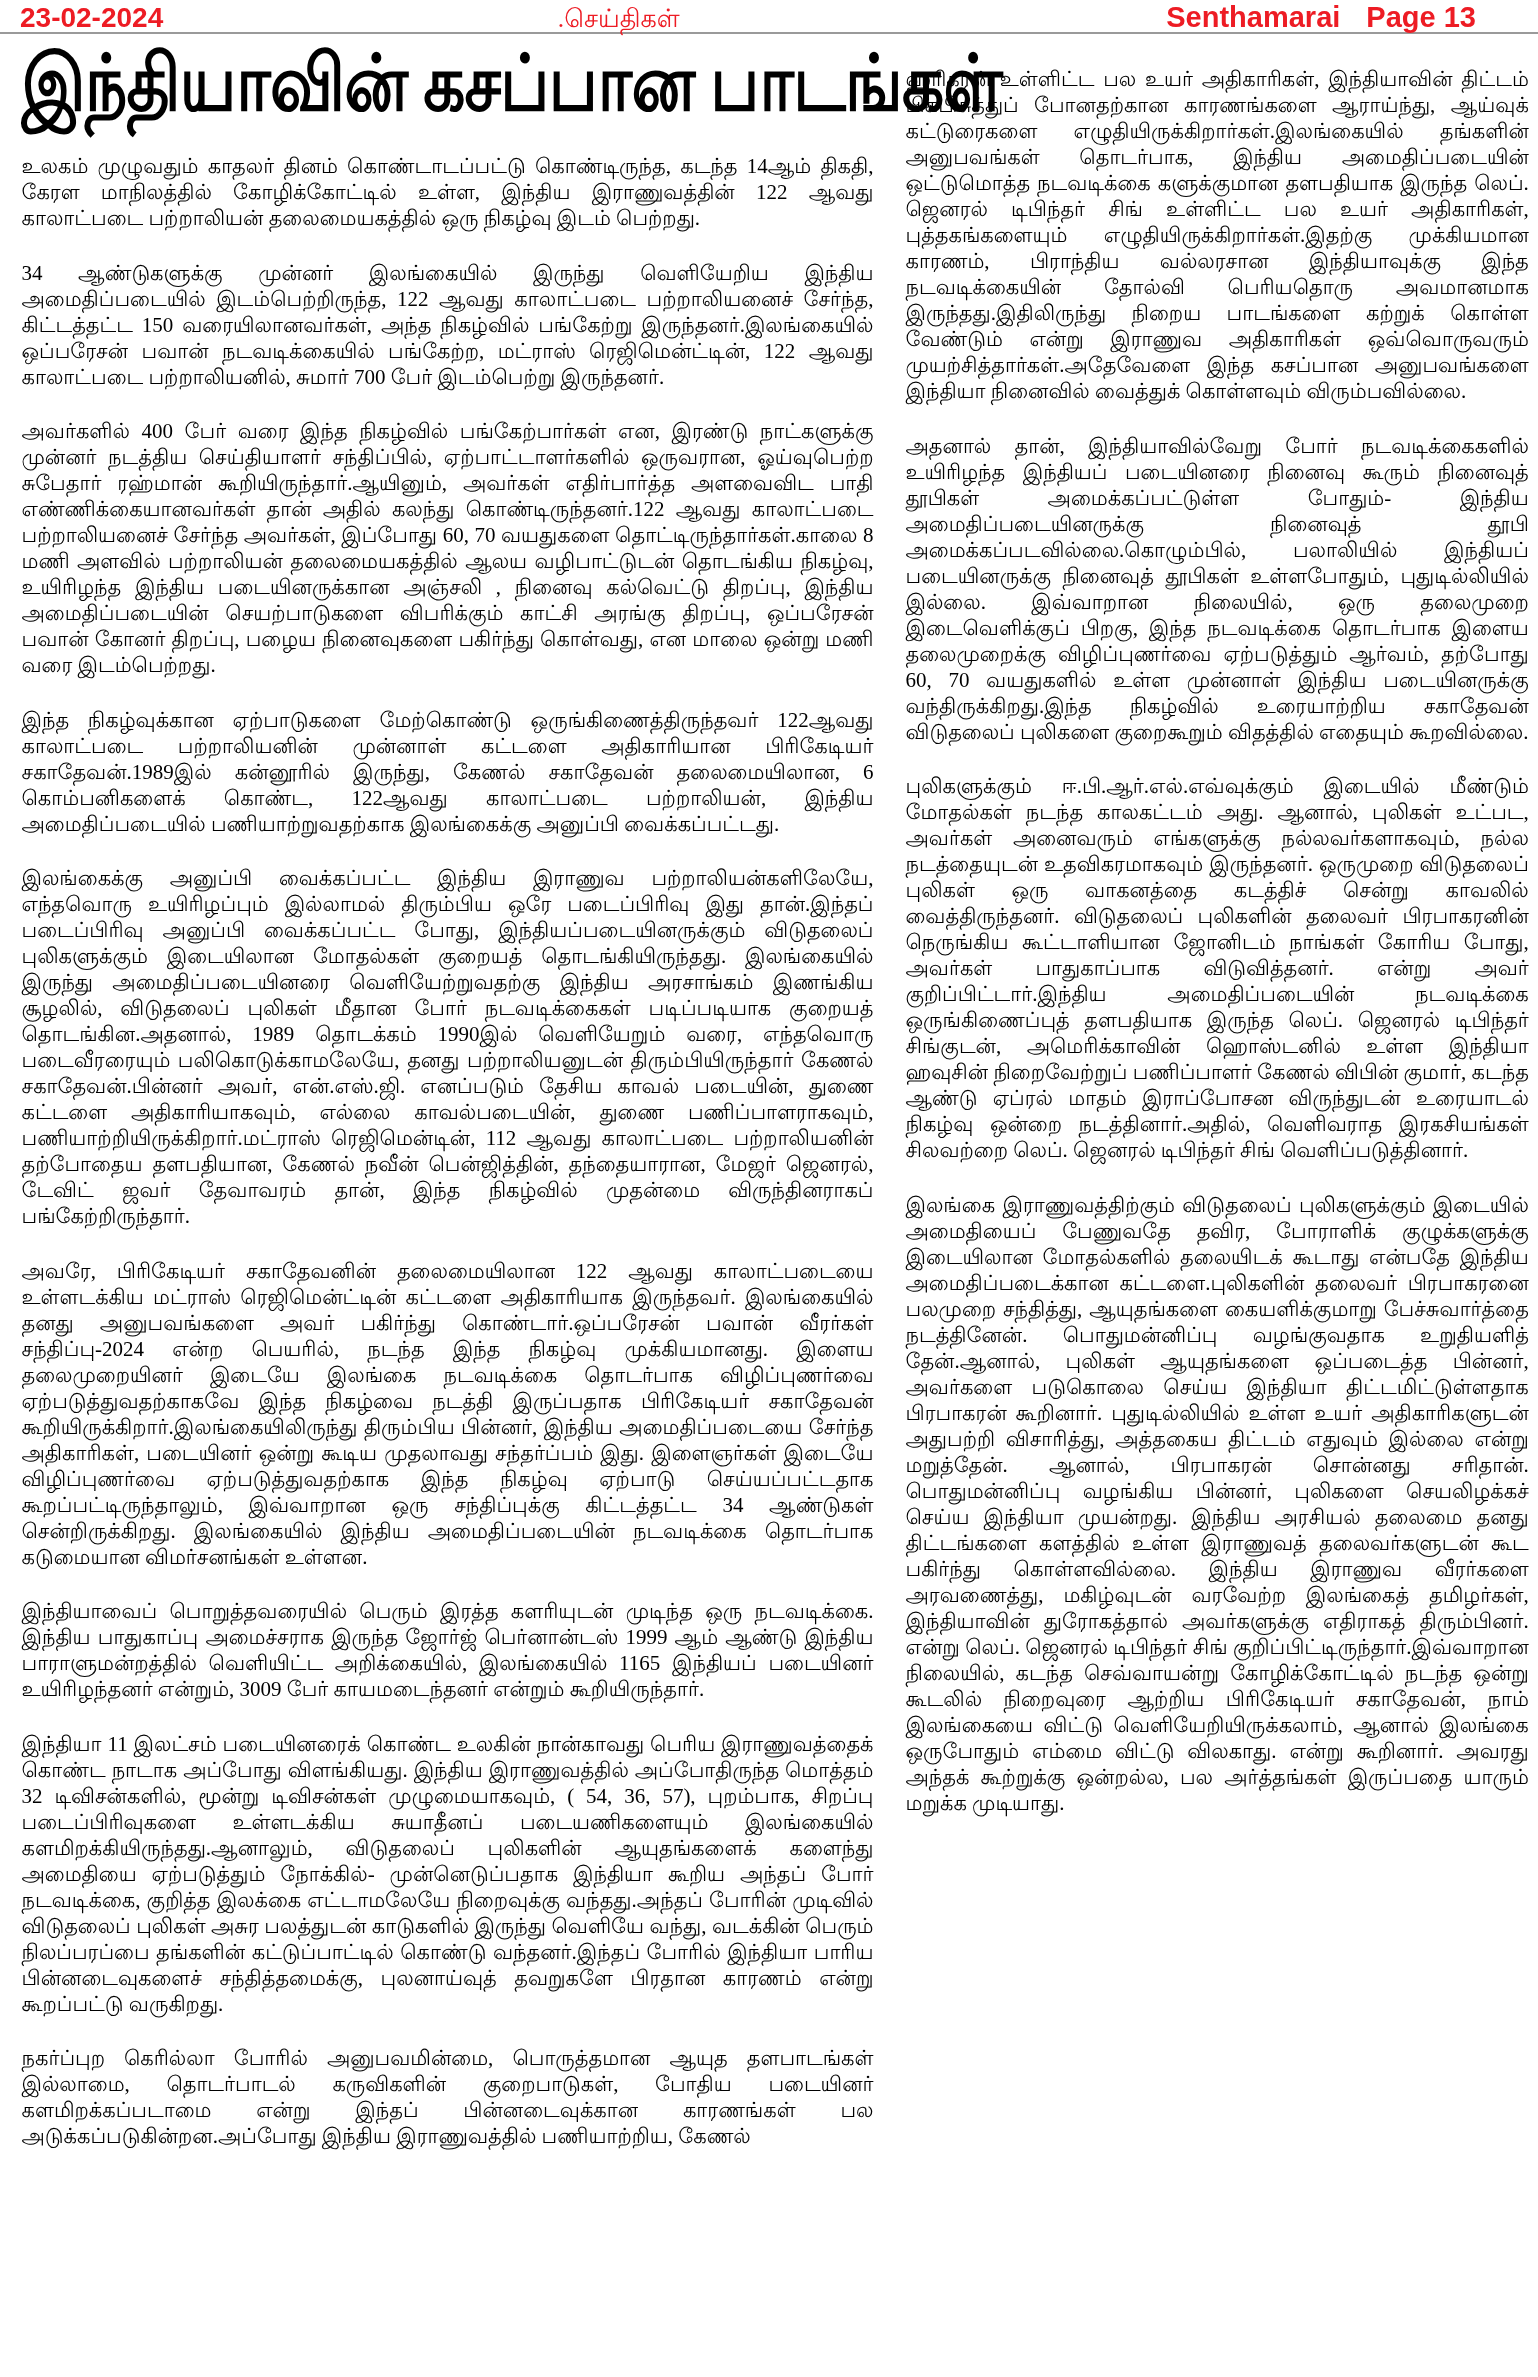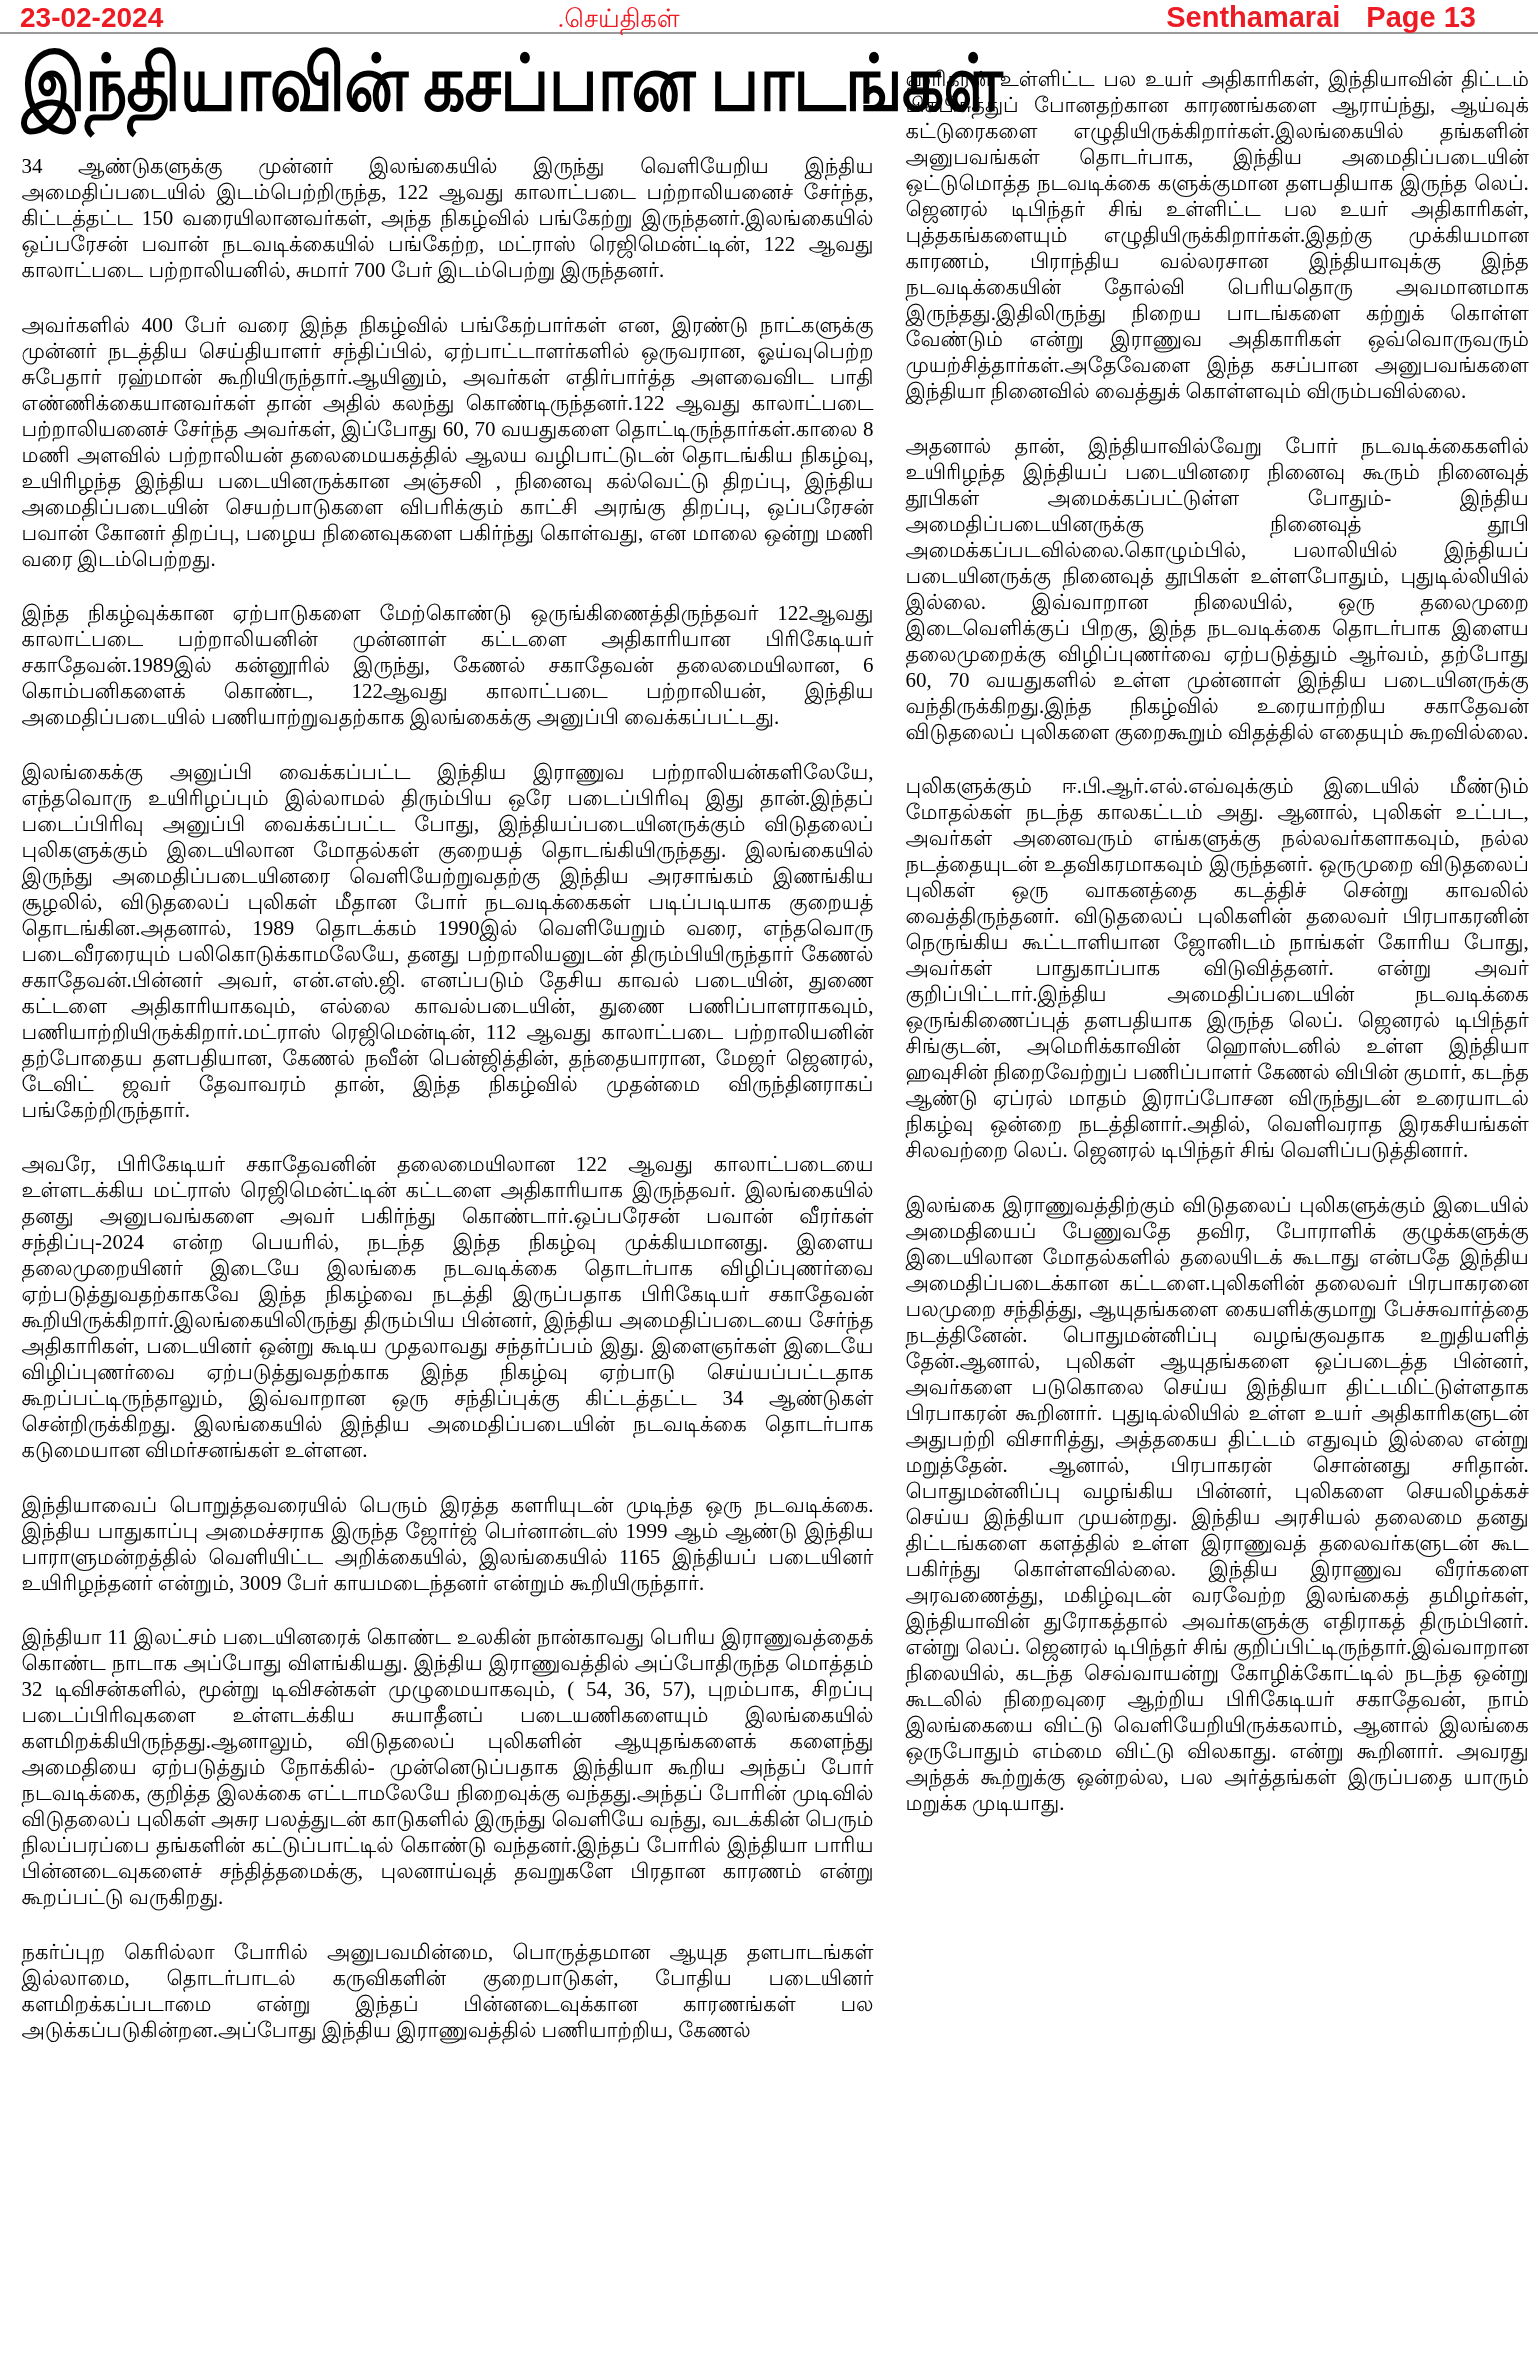--- a/index.html
+++ b/index.html
@@ -62,20 +62,21 @@
     <span class="masthead">.செய்திகள்</span>
     <span class="brand"><span>Senthamarai</span><span class="pageno">Page 13</span></span>
   </header>
 
   <div class="rule"></div>
 
   <main class="content">
 
     <section class="col-left">
       <h1 class="headline">இந்தியாவின் கசப்பான பாடங்கள்</h1>
+      <p class="body">உலகம் முழுவதும் காதலர் தினம் கொண்டாடப்பட்டு கொண்டிருந்த, கடந்த 14ஆம் திகதி, கேரள மாநிலத்தில் கோழிக்கோட்டில் உள்ள, இந்திய இராணுவத்தின் 122 ஆவது காலாட்படை பற்றாலியன் தலைமையகத்தில் ஒரு நிகழ்வு இடம் பெற்றது.</p>
       <p class="body">34 ஆண்டுகளுக்கு முன்னர் இலங்கையில் இருந்து வெளியேறிய இந்திய அமைதிப்படையில் இடம்பெற்றிருந்த, 122 ஆவது காலாட்படை பற்றாலியனைச் சேர்ந்த, கிட்டத்தட்ட 150 வரையிலானவர்கள், அந்த நிகழ்வில் பங்கேற்று இருந்தனர்.இலங்கையில் ஒப்பரேசன் பவான் நடவடிக்கையில் பங்கேற்ற, மட்ராஸ் ரெஜிமென்ட்டின், 122 ஆவது காலாட்படை பற்றாலியனில், சுமார் 700 பேர் இடம்பெற்று இருந்தனர்.</p>
       <p class="body">அவர்களில் 400 பேர் வரை இந்த நிகழ்வில் பங்கேற்பார்கள் என, இரண்டு நாட்களுக்கு முன்னர் நடத்திய செய்தியாளர் சந்திப்பில், ஏற்பாட்டாளர்களில் ஒருவரான, ஓய்வுபெற்ற சுபேதார் ரஹ்மான் கூறியிருந்தார்.ஆயினும், அவர்கள் எதிர்பார்த்த அளவைவிட பாதி எண்ணிக்கையானவர்கள் தான் அதில் கலந்து கொண்டிருந்தனர்.122 ஆவது காலாட்படை பற்றாலியனைச் சேர்ந்த அவர்கள், இப்போது 60, 70 வயதுகளை தொட்டிருந்தார்கள்.காலை 8 மணி அளவில் பற்றாலியன் தலைமையகத்தில் ஆலய வழிபாட்டுடன் தொடங்கிய நிகழ்வு, உயிரிழந்த இந்திய படையினருக்கான அஞ்சலி , நினைவு கல்வெட்டு திறப்பு, இந்திய அமைதிப்படையின் செயற்பாடுகளை விபரிக்கும் காட்சி அரங்கு திறப்பு, ஒப்பரேசன் பவான் கோனர் திறப்பு, பழைய நினைவுகளை பகிர்ந்து கொள்வது, என மாலை ஒன்று மணி வரை இடம்பெற்றது.</p>
       <p class="body">இந்த நிகழ்வுக்கான ஏற்பாடுகளை மேற்கொண்டு ஒருங்கிணைத்திருந்தவர் 122ஆவது காலாட்படை பற்றாலியனின் முன்னாள் கட்டளை அதிகாரியான பிரிகேடியர் சகாதேவன்.1989இல் கன்னூரில் இருந்து, கேணல் சகாதேவன் தலைமையிலான, 6 கொம்பனிகளைக் கொண்ட, 122ஆவது காலாட்படை பற்றாலியன், இந்திய அமைதிப்படையில் பணியாற்றுவதற்காக இலங்கைக்கு அனுப்பி வைக்கப்பட்டது.</p>
       <p class="body">இலங்கைக்கு அனுப்பி வைக்கப்பட்ட இந்திய இராணுவ பற்றாலியன்களிலேயே, எந்தவொரு உயிரிழப்பும் இல்லாமல் திரும்பிய ஒரே படைப்பிரிவு இது தான்.இந்தப் படைப்பிரிவு அனுப்பி வைக்கப்பட்ட போது, இந்தியப்படையினருக்கும் விடுதலைப் புலிகளுக்கும் இடையிலான மோதல்கள் குறையத் தொடங்கியிருந்தது. இலங்கையில் இருந்து அமைதிப்படையினரை வெளியேற்றுவதற்கு இந்திய அரசாங்கம் இணங்கிய சூழலில், விடுதலைப் புலிகள் மீதான போர் நடவடிக்கைகள் படிப்படியாக குறையத் தொடங்கின.அதனால், 1989 தொடக்கம் 1990இல் வெளியேறும் வரை, எந்தவொரு படைவீரரையும் பலிகொடுக்காமலேயே, தனது பற்றாலியனுடன் திரும்பியிருந்தார் கேணல் சகாதேவன்.பின்னர் அவர், என்.எஸ்.ஜி. எனப்படும் தேசிய காவல் படையின், துணை கட்டளை அதிகாரியாகவும், எல்லை காவல்படையின், துணை பணிப்பாளராகவும், பணியாற்றியிருக்கிறார்.மட்ராஸ் ரெஜிமென்டின், 112 ஆவது காலாட்படை பற்றாலியனின் தற்போதைய தளபதியான, கேணல் நவீன் பென்ஜித்தின், தந்தையாரான, மேஜர் ஜெனரல், டேவிட் ஜவர் தேவாவரம் தான், இந்த நிகழ்வில் முதன்மை விருந்தினராகப் பங்கேற்றிருந்தார்.</p>
       <p class="body">அவரே, பிரிகேடியர் சகாதேவனின் தலைமையிலான 122 ஆவது காலாட்படையை உள்ளடக்கிய மட்ராஸ் ரெஜிமென்ட்டின் கட்டளை அதிகாரியாக இருந்தவர். இலங்கையில் தனது அனுபவங்களை அவர் பகிர்ந்து கொண்டார்.ஒப்பரேசன் பவான் வீரர்கள் சந்திப்பு-2024 என்ற பெயரில், நடந்த இந்த நிகழ்வு முக்கியமானது. இளைய தலைமுறையினர் இடையே இலங்கை நடவடிக்கை தொடர்பாக விழிப்புணர்வை ஏற்படுத்துவதற்காகவே இந்த நிகழ்வை நடத்தி இருப்பதாக பிரிகேடியர் சகாதேவன் கூறியிருக்கிறார்.இலங்கையிலிருந்து திரும்பிய பின்னர், இந்திய அமைதிப்படையை சேர்ந்த அதிகாரிகள், படையினர் ஒன்று கூடிய முதலாவது சந்தர்ப்பம் இது. இளைஞர்கள் இடையே விழிப்புணர்வை ஏற்படுத்துவதற்காக இந்த நிகழ்வு ஏற்பாடு செய்யப்பட்டதாக கூறப்பட்டிருந்தாலும், இவ்வாறான ஒரு சந்திப்புக்கு கிட்டத்தட்ட 34 ஆண்டுகள் சென்றிருக்கிறது. இலங்கையில் இந்திய அமைதிப்படையின் நடவடிக்கை தொடர்பாக கடுமையான விமர்சனங்கள் உள்ளன.</p>
       <p class="body">இந்தியாவைப் பொறுத்தவரையில் பெரும் இரத்த களரியுடன் முடிந்த ஒரு நடவடிக்கை. இந்திய பாதுகாப்பு அமைச்சராக இருந்த ஜோர்ஜ் பெர்னான்டஸ் 1999 ஆம் ஆண்டு இந்திய பாராளுமன்றத்தில் வெளியிட்ட அறிக்கையில், இலங்கையில் 1165 இந்தியப் படையினர் உயிரிழந்தனர் என்றும், 3009 பேர் காயமடைந்தனர் என்றும் கூறியிருந்தார்.</p>
       <p class="body">இந்தியா 11 இலட்சம் படையினரைக் கொண்ட உலகின் நான்காவது பெரிய இராணுவத்தைக் கொண்ட நாடாக அப்போது விளங்கியது. இந்திய இராணுவத்தில் அப்போதிருந்த மொத்தம் 32 டிவிசன்களில், மூன்று டிவிசன்கள் முழுமையாகவும், ( 54, 36, 57), புறம்பாக, சிறப்பு படைப்பிரிவுகளை உள்ளடக்கிய சுயாதீனப் படையணிகளையும் இலங்கையில் களமிறக்கியிருந்தது.ஆனாலும், விடுதலைப் புலிகளின் ஆயுதங்களைக் களைந்து அமைதியை ஏற்படுத்தும் நோக்கில்- முன்னெடுப்பதாக இந்தியா கூறிய அந்தப் போர் நடவடிக்கை, குறித்த இலக்கை எட்டாமலேயே நிறைவுக்கு வந்தது.அந்தப் போரின் முடிவில் விடுதலைப் புலிகள் அசுர பலத்துடன் காடுகளில் இருந்து வெளியே வந்து, வடக்கின் பெரும் நிலப்பரப்பை தங்களின் கட்டுப்பாட்டில் கொண்டு வந்தனர்.இந்தப் போரில் இந்தியா பாரிய பின்னடைவுகளைச் சந்தித்தமைக்கு, புலனாய்வுத் தவறுகளே பிரதான காரணம் என்று கூறப்பட்டு வருகிறது.</p>
       <p class="body">நகர்ப்புற கெரில்லா போரில் அனுபவமின்மை, பொருத்தமான ஆயுத தளபாடங்கள் இல்லாமை, தொடர்பாடல் கருவிகளின் குறைபாடுகள், போதிய படையினர் களமிறக்கப்படாமை என்று இந்தப் பின்னடைவுக்கான காரணங்கள் பல அடுக்கப்படுகின்றன.அப்போது இந்திய இராணுவத்தில் பணியாற்றிய, கேணல்</p>
     </section>
 

